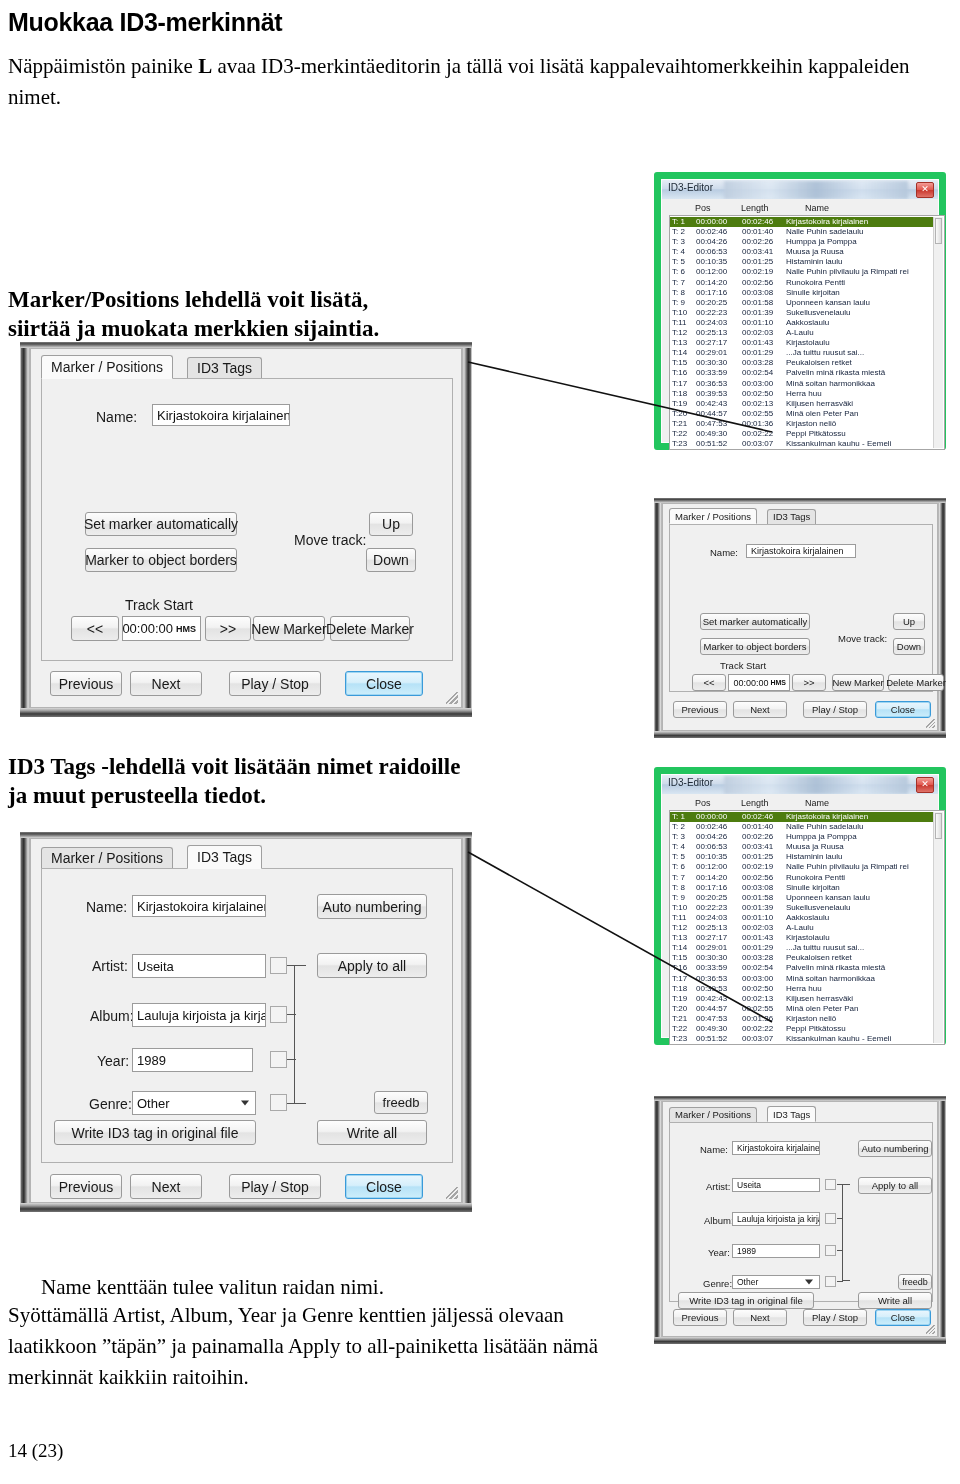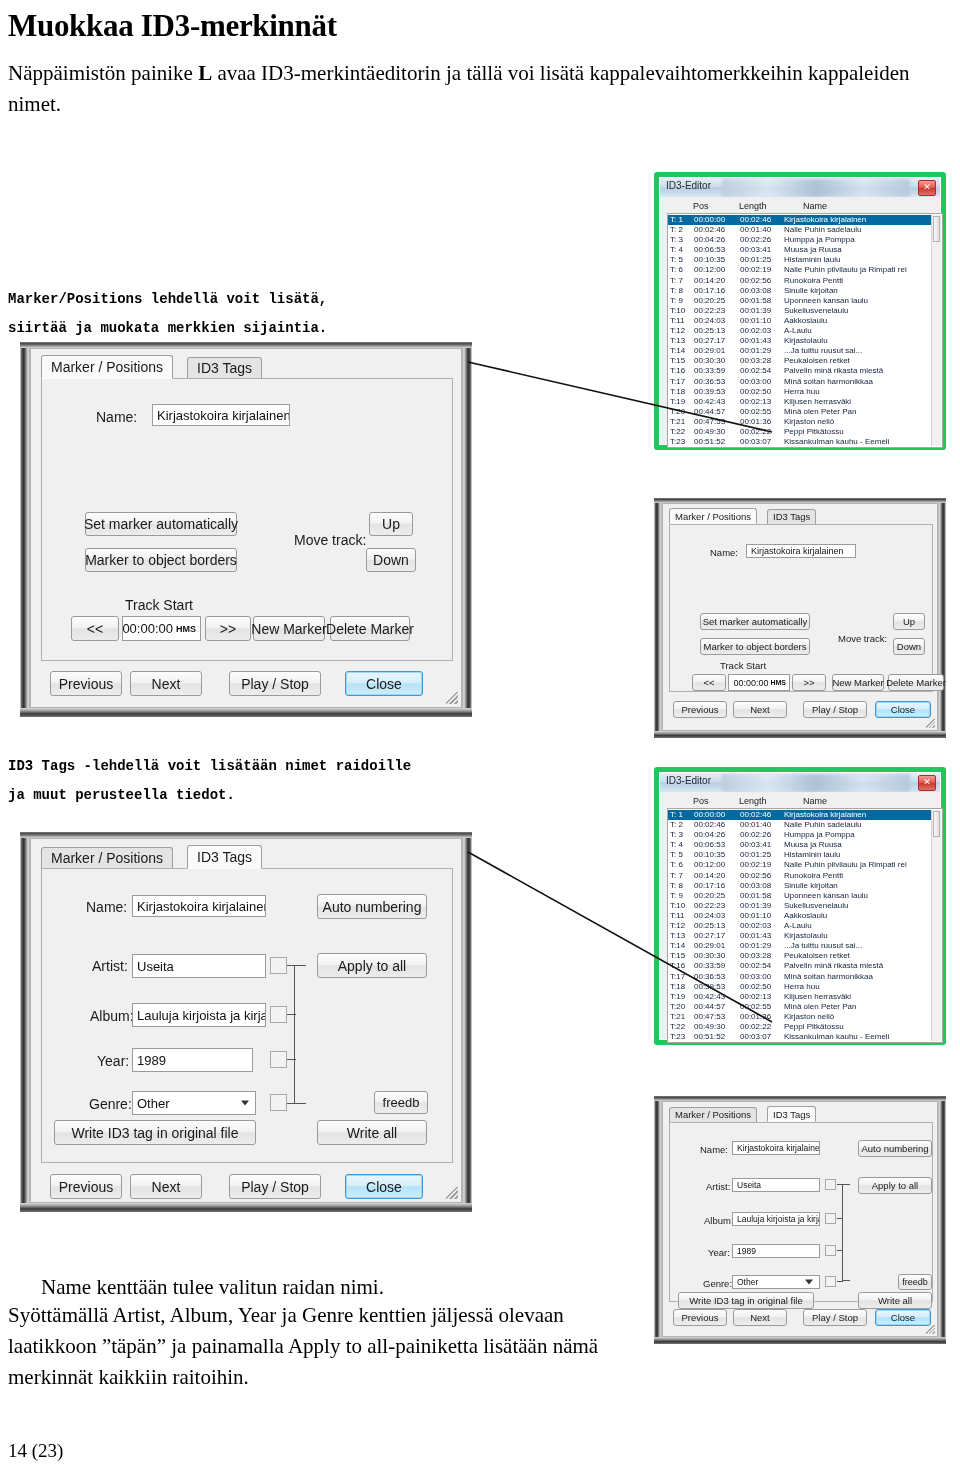--- a/index.html
+++ b/index.html
@@ -12,40 +12,40 @@
     position: relative;
     font-family: "Liberation Serif", serif;
     color: #000;
     overflow: hidden;
   }
 
   
   .doc { position: absolute; left: 8px; top: 0; width: 944px; }
 
   h1.page-title {
-    font-family: Liberation Serif, serif;
+    font-family: Liberation Sans, sans-serif;
     font-weight: bold;
-    font-size: 31px;
+    font-size: 25px;
     margin: 0;
     padding: 8px 0 0 0;
     letter-spacing: -0.3px;
   }
 
   p.para {
     font-family: "Liberation Serif", serif;
     font-size: 21px;
     line-height: 31px;
     margin: 14px 0 0 0;
   }
   p.para b { font-weight: bold; }
 
   .bold-note {
-    font-family: Liberation Mono, monospace;
+    font-family: Liberation Serif, serif;
     font-weight: bold;
-    font-size: 14px;
+    font-size: 23px;
     line-height: 29px;
     margin: 0;
   }
 
   .footer-pagenum {
     position: absolute;
     left: 8px;
     top: 1440px;
     font-family: "Liberation Serif", serif;
     font-size: 19px;
@@ -172,21 +172,21 @@
       linear-gradient(135deg, transparent 42%, #a5a5a5 42%, #a5a5a5 52%, transparent 52%),
       linear-gradient(135deg, transparent 62%, #a5a5a5 62%, #a5a5a5 72%, transparent 72%),
       linear-gradient(135deg, transparent 82%, #a5a5a5 82%, #a5a5a5 92%, transparent 92%);
   }
 
   
   .editor-win {
     position: absolute;
     box-sizing: border-box;
     background: #f0f0f0;
-    border: 5px solid #22c55e;
+    border: 7px solid #22c55e;
     border-radius: 3px;
     box-shadow: 0 0 0 1px rgba(255,255,255,.85) inset;
   }
   .editor-title {
     position: absolute;
     left: 1px; right: 1px; top: 1px;
     height: 19px;
     background: linear-gradient(to bottom,#e7eef6 0%, #cfdceb 45%, #bacde2 52%, #d9e6f2 100%);
     border-radius: 2px 2px 0 0;
     overflow: hidden;
@@ -232,21 +232,21 @@
   }
   .trow {
     position: relative;
     height: 10.1px;
     font-family: "Liberation Sans", sans-serif;
     font-size: 8px;
     line-height: 10.1px;
     color: #14213b;
     white-space: nowrap;
   }
-  .trow.sel { background: #0369a1; color: #ffffff; }
+  .trow.sel { background: #4d7c0f; color: #ffffff; }
   .trow span { position: absolute; }
   .c-t  { left: 2px; }
   .c-pos{ left: 26px; }
   .c-len{ left: 72px; }
   .c-nm { left: 116px; }
 
   .vscroll {
     position: absolute;
     right: 1px; top: 1px; bottom: 1px;
     width: 9px;

